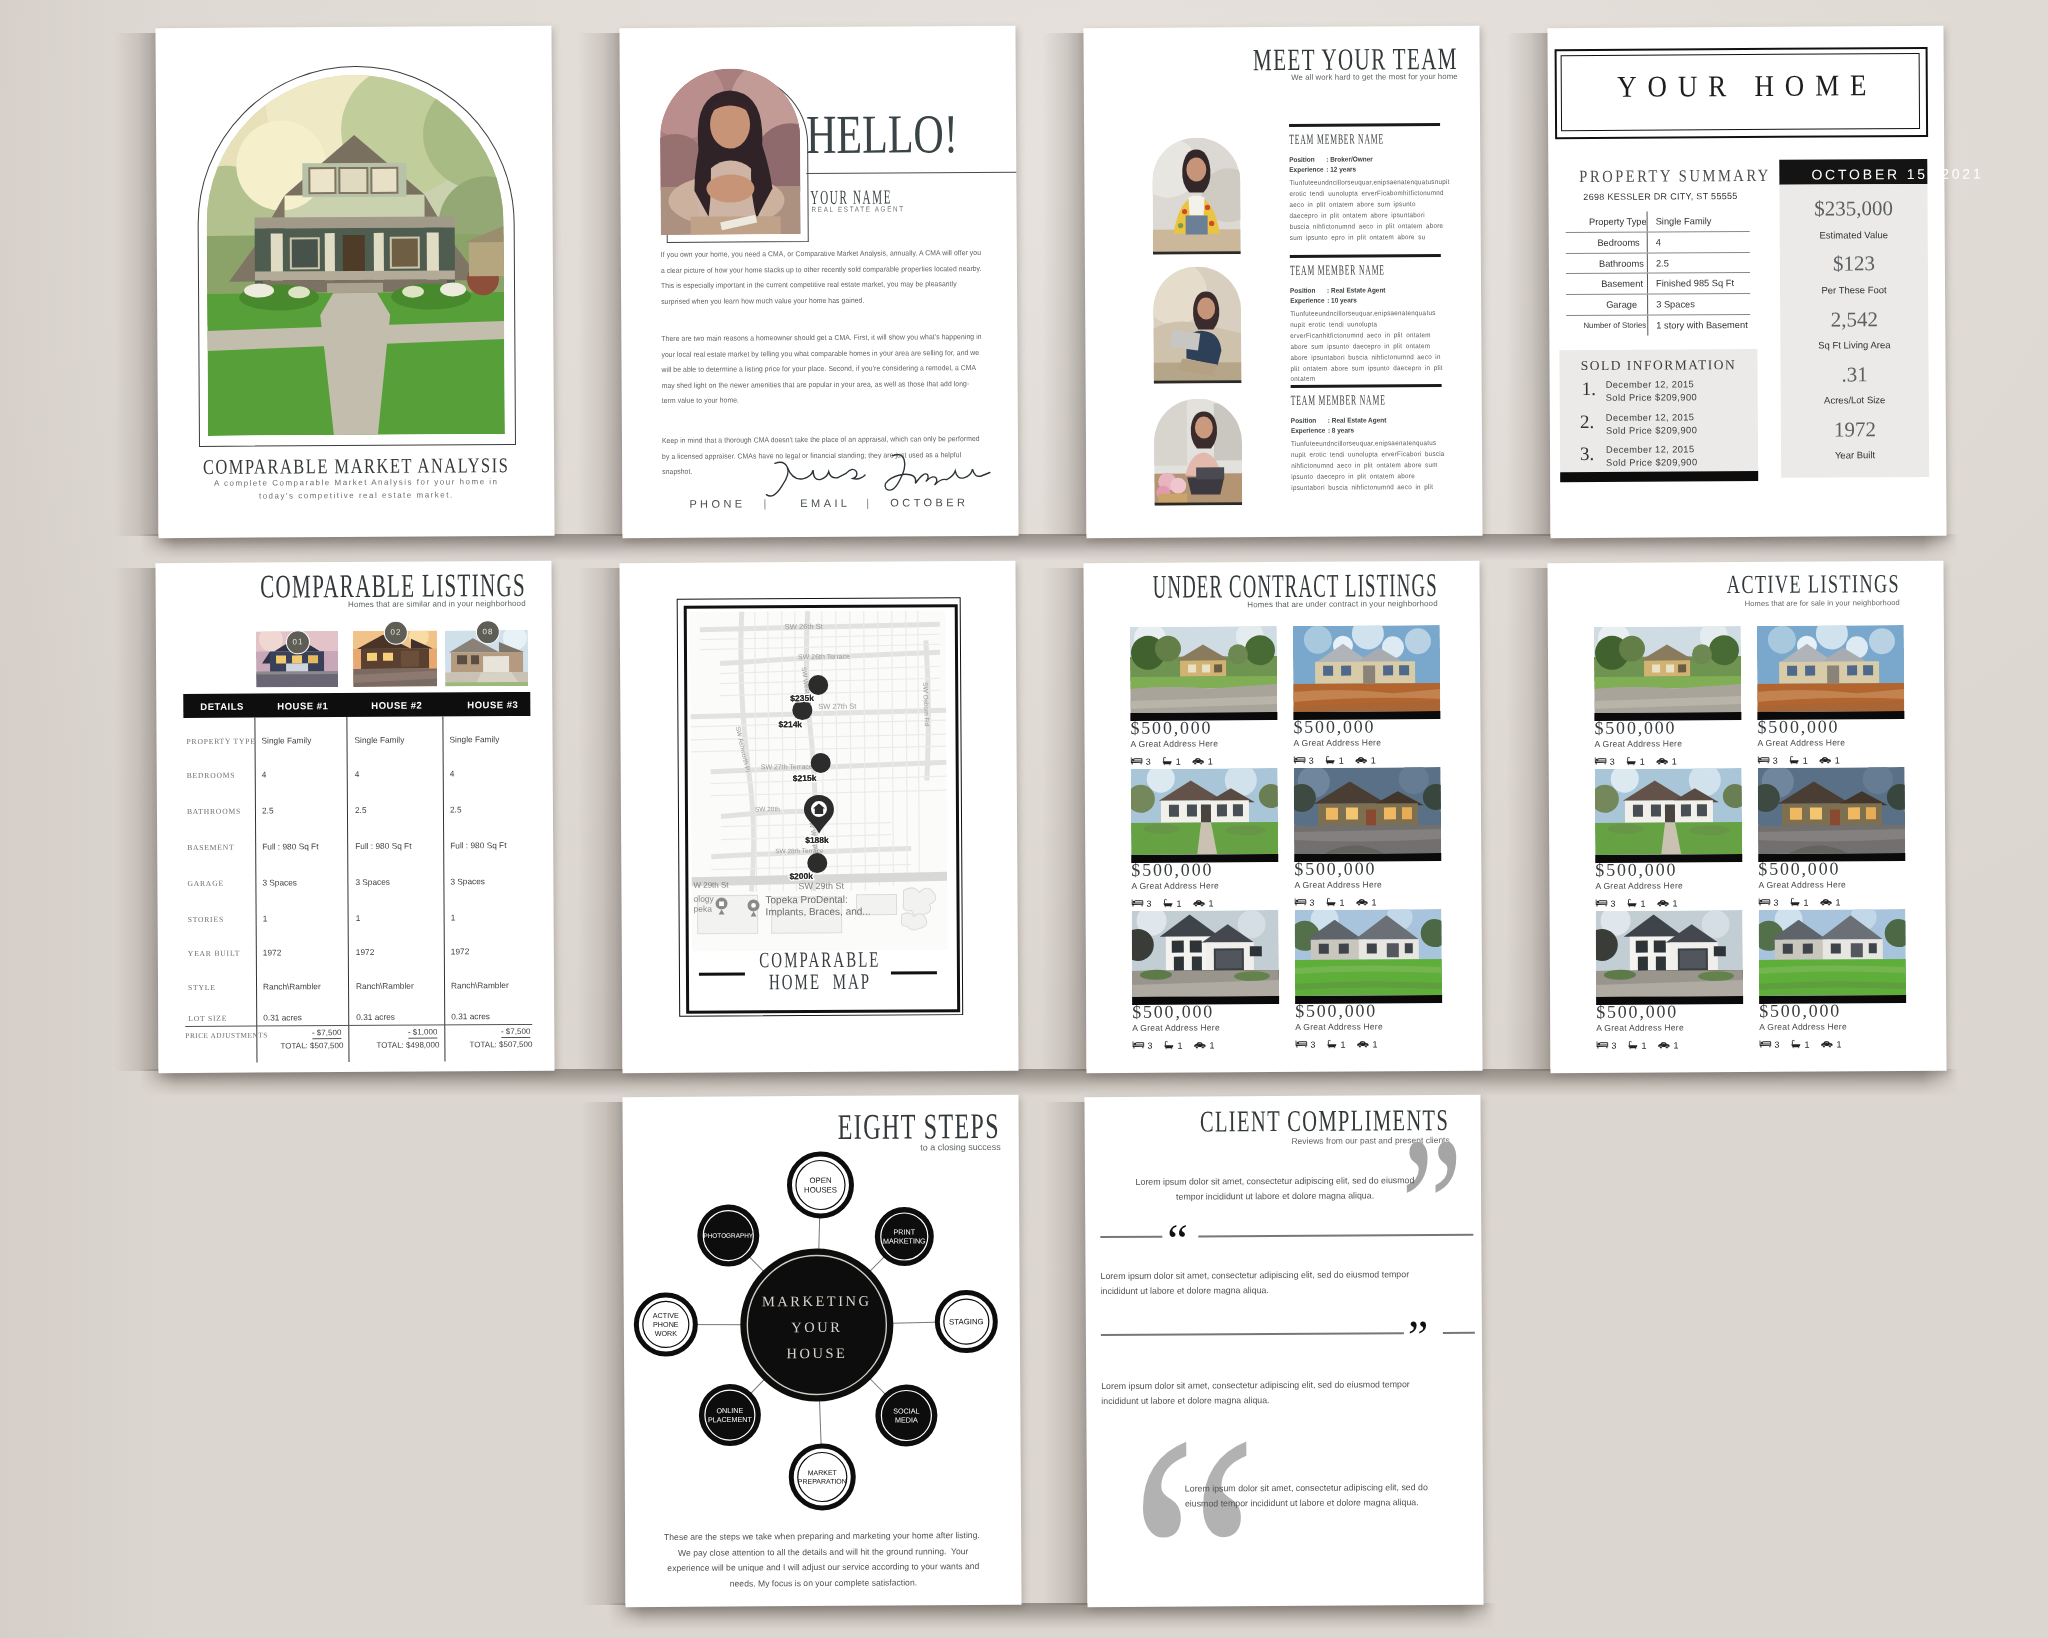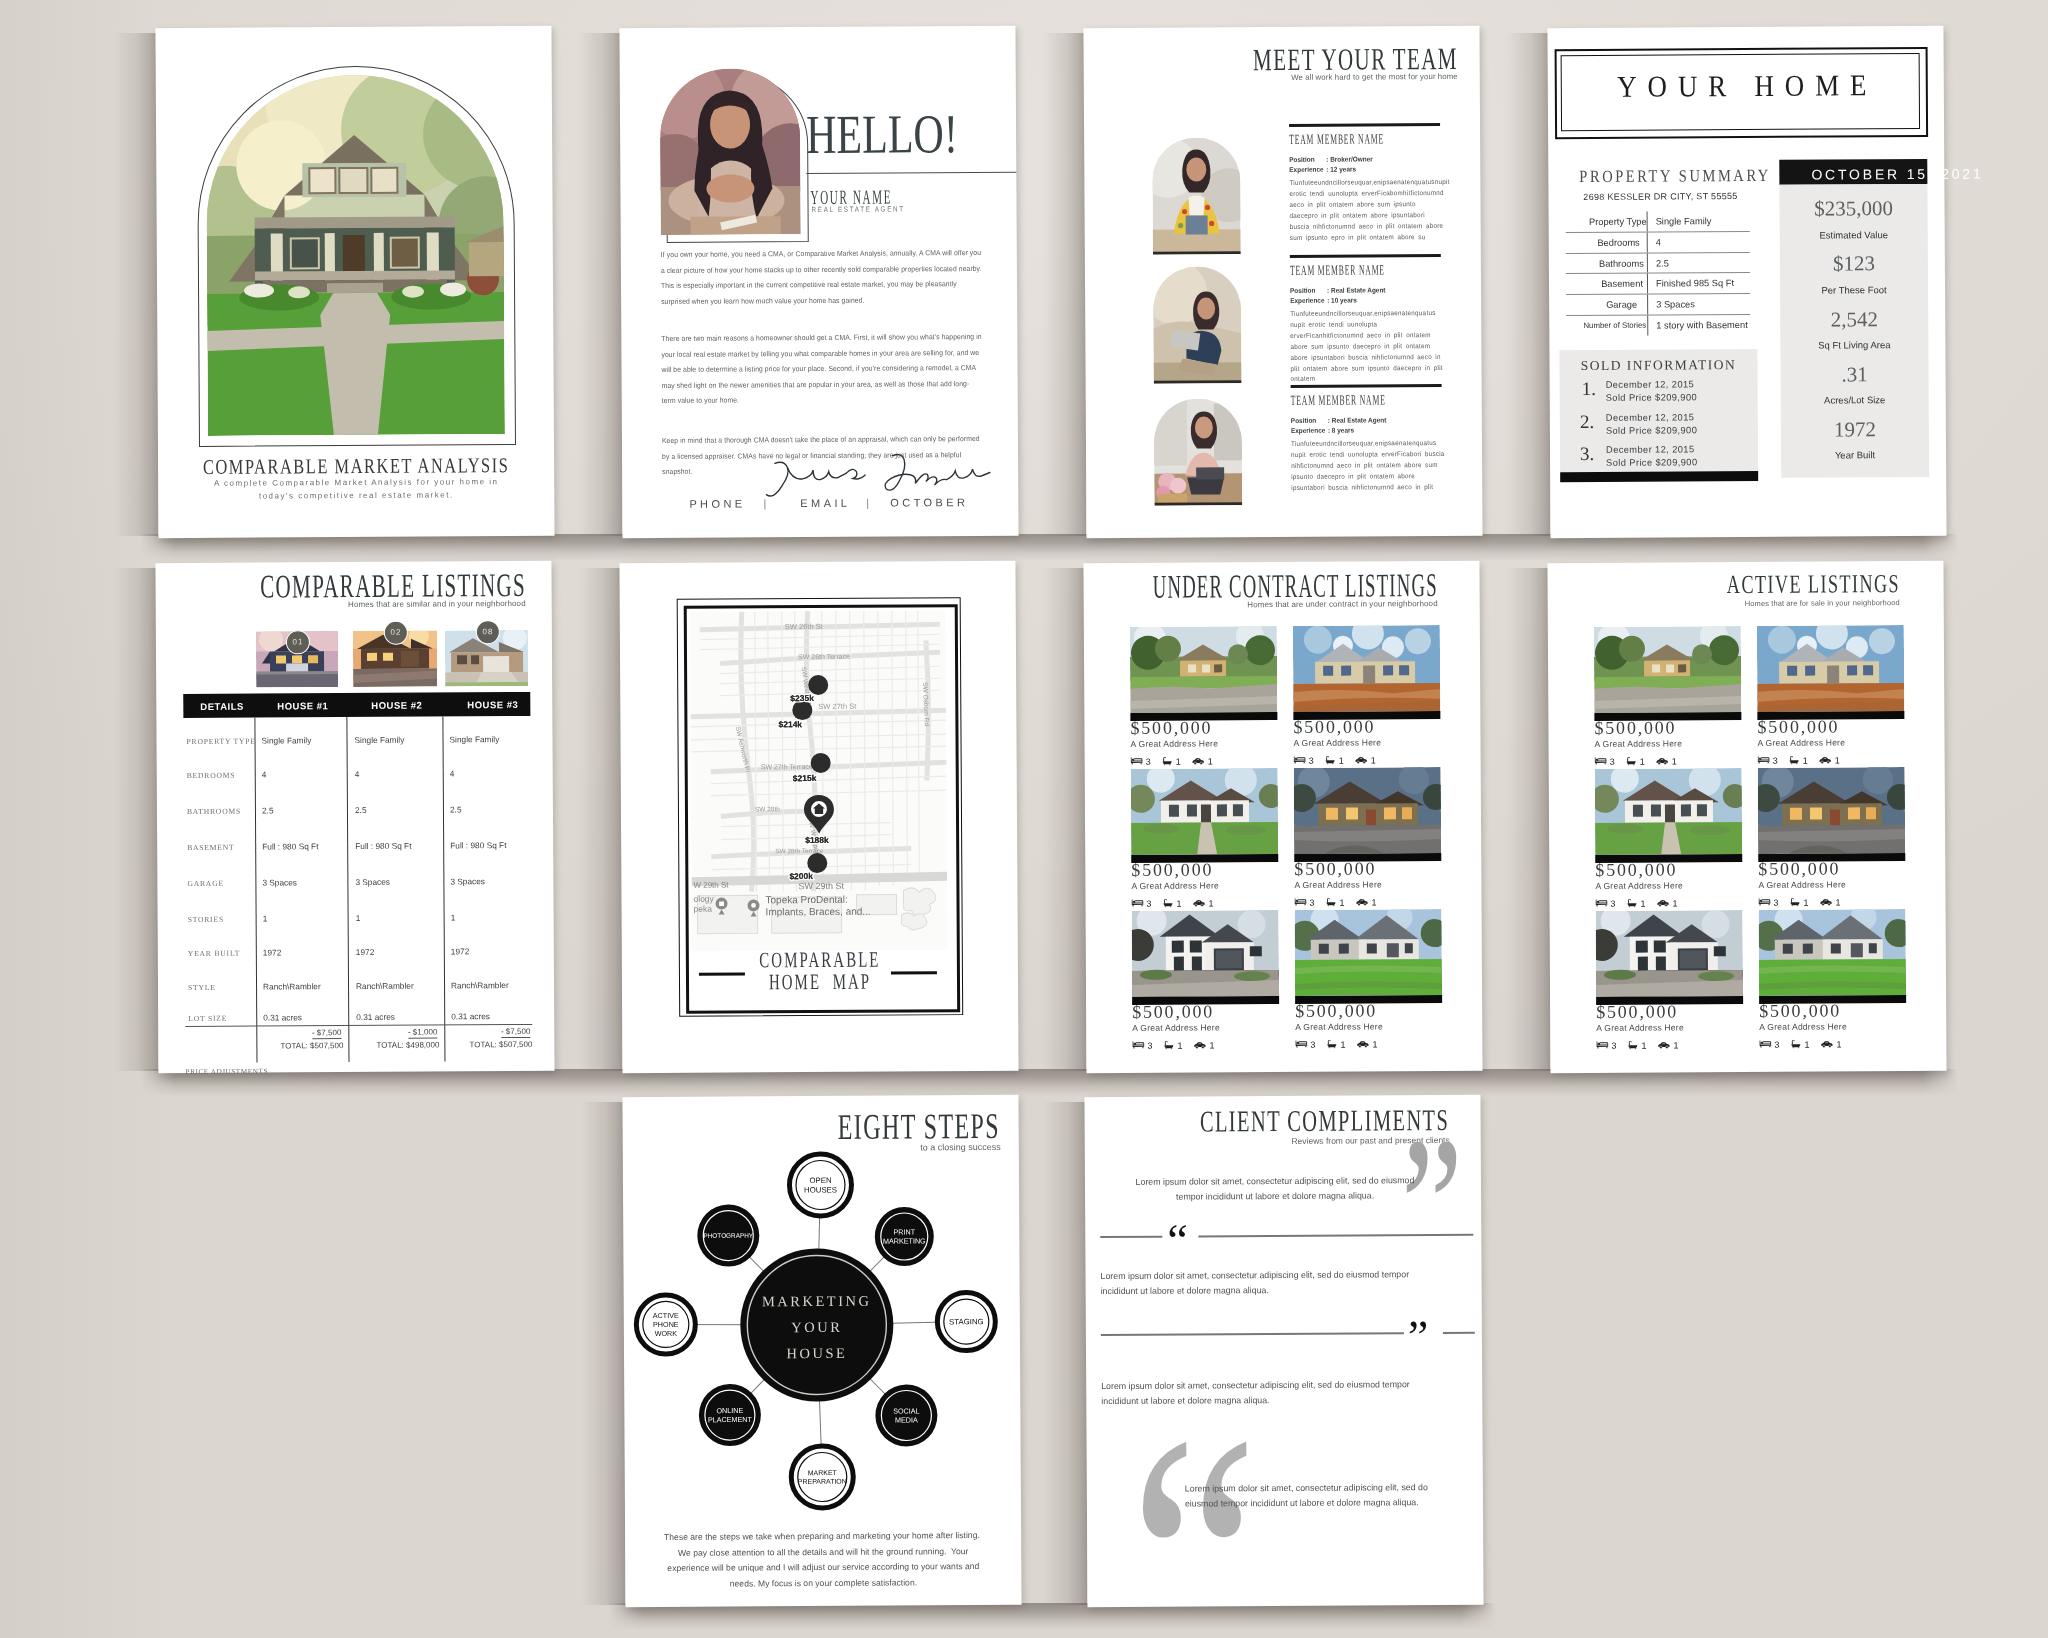--- a/index.html
+++ b/index.html
@@ -327,21 +327,21 @@
  <div class="abs" style="left:286px;top:155px;width:1px;height:345px;background:#333;"></div>
  <div class="abs ser" style="left:30px;top:174px;font-size:7.6px;letter-spacing:0.8px;color:#6a6e70;">PROPERTY TYPE</div>
  <div class="abs ser" style="left:30px;top:208px;font-size:7.6px;letter-spacing:0.8px;color:#6a6e70;">BEDROOMS</div>
  <div class="abs ser" style="left:30px;top:244px;font-size:7.6px;letter-spacing:0.8px;color:#6a6e70;">BATHROOMS</div>
  <div class="abs ser" style="left:30px;top:280px;font-size:7.6px;letter-spacing:0.8px;color:#6a6e70;">BASEMENT</div>
  <div class="abs ser" style="left:30px;top:316px;font-size:7.6px;letter-spacing:0.8px;color:#6a6e70;">GARAGE</div>
  <div class="abs ser" style="left:30px;top:352px;font-size:7.6px;letter-spacing:0.8px;color:#6a6e70;">STORIES</div>
  <div class="abs ser" style="left:30px;top:386px;font-size:7.6px;letter-spacing:0.8px;color:#6a6e70;">YEAR BUILT</div>
  <div class="abs ser" style="left:30px;top:420px;font-size:7.6px;letter-spacing:0.8px;color:#6a6e70;">STYLE</div>
  <div class="abs ser" style="left:30px;top:451px;font-size:7.6px;letter-spacing:0.8px;color:#6a6e70;">LOT SIZE</div>
- <div class="abs ser" style="left:27px;top:468px;font-size:7.3px;letter-spacing:0.5px;color:#6a6e70;margin-top:36px;">PRICE ADJUSTMENTS</div>
+ <div class="abs ser" style="left:27px;top:468px;font-size:7.3px;letter-spacing:0.5px;color:#6a6e70;">PRICE ADJUSTMENTS</div>
  <div class="abs" style="left:105px;top:173px;font-size:8.3px;color:#3e4244;">Single Family</div>
  <div class="abs" style="left:198px;top:173px;font-size:8.3px;color:#3e4244;">Single Family</div>
  <div class="abs" style="left:293px;top:173px;font-size:8.3px;color:#3e4244;">Single Family</div>
  <div class="abs" style="left:105px;top:207px;font-size:8.3px;color:#3e4244;">4</div>
  <div class="abs" style="left:198px;top:207px;font-size:8.3px;color:#3e4244;">4</div>
  <div class="abs" style="left:293px;top:207px;font-size:8.3px;color:#3e4244;">4</div>
  <div class="abs" style="left:105px;top:243px;font-size:8.3px;color:#3e4244;">2.5</div>
  <div class="abs" style="left:198px;top:243px;font-size:8.3px;color:#3e4244;">2.5</div>
  <div class="abs" style="left:293px;top:243px;font-size:8.3px;color:#3e4244;">2.5</div>
  <div class="abs" style="left:105px;top:279px;font-size:8.3px;color:#3e4244;">Full : 980 Sq Ft</div>

